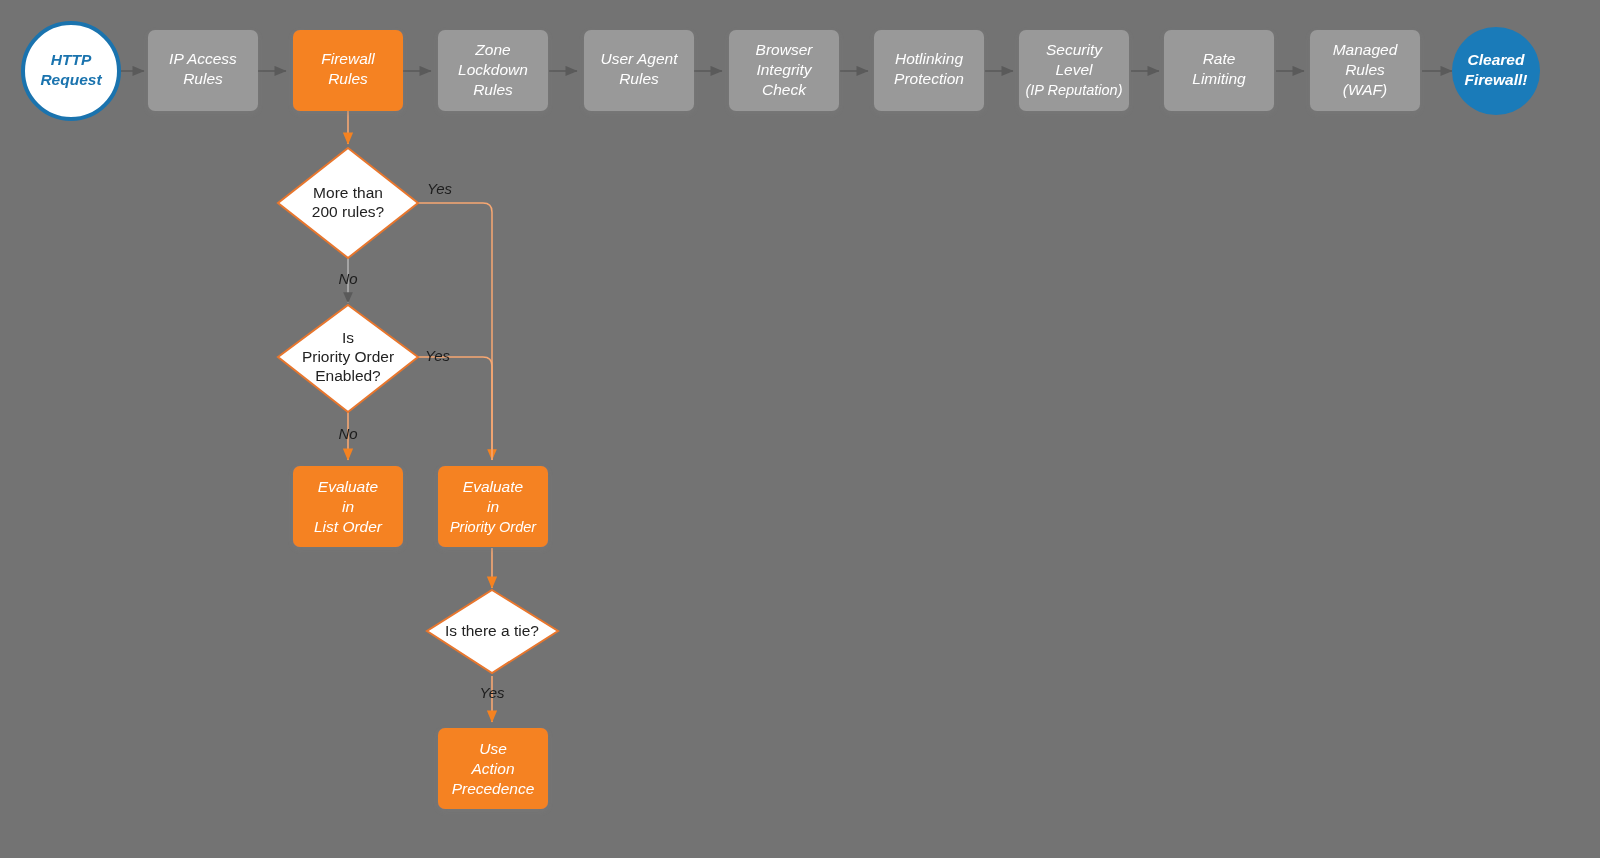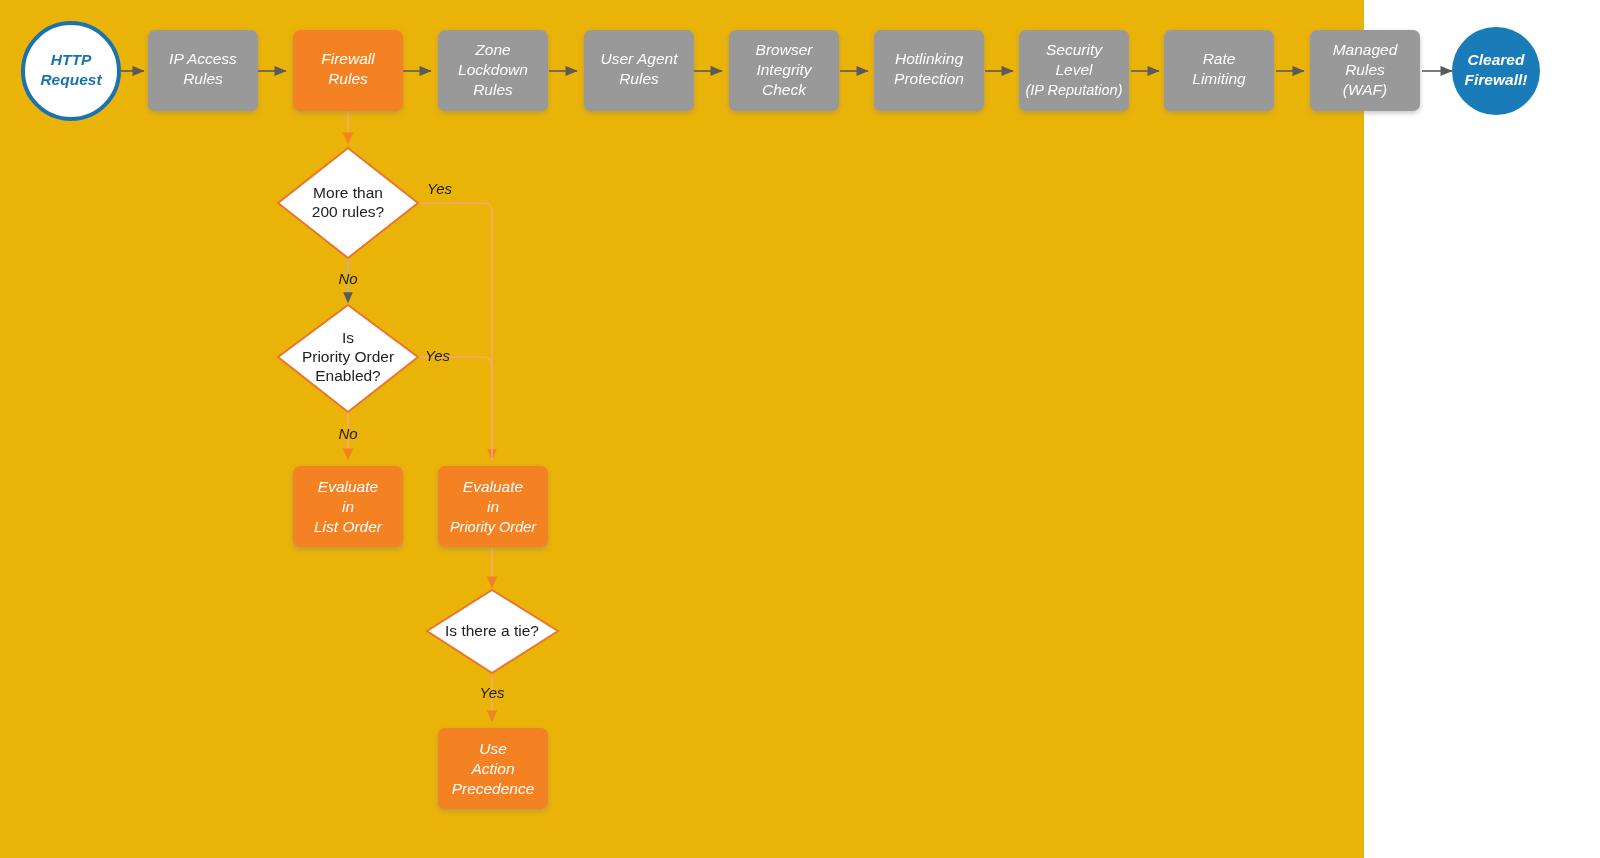--- a/index.html
+++ b/index.html
@@ -8,23 +8,23 @@
     background: #ffffff;
   }
   body {
     width: 1600px;
     height: 858px;
     font-family: "Liberation Sans", sans-serif;
     overflow: hidden;
   }
   #diagram-root {
     position: relative;
-    width: 1364px;
+    width: 1600px;
     height: 858px;
-    background: #eab308;
+    background: #737373;
   }
   svg.canvas {
     position: absolute;
     top: 0;
     left: 0;
     width: 1600px;
     height: 858px;
     display: block;
   }
   .node-label {

